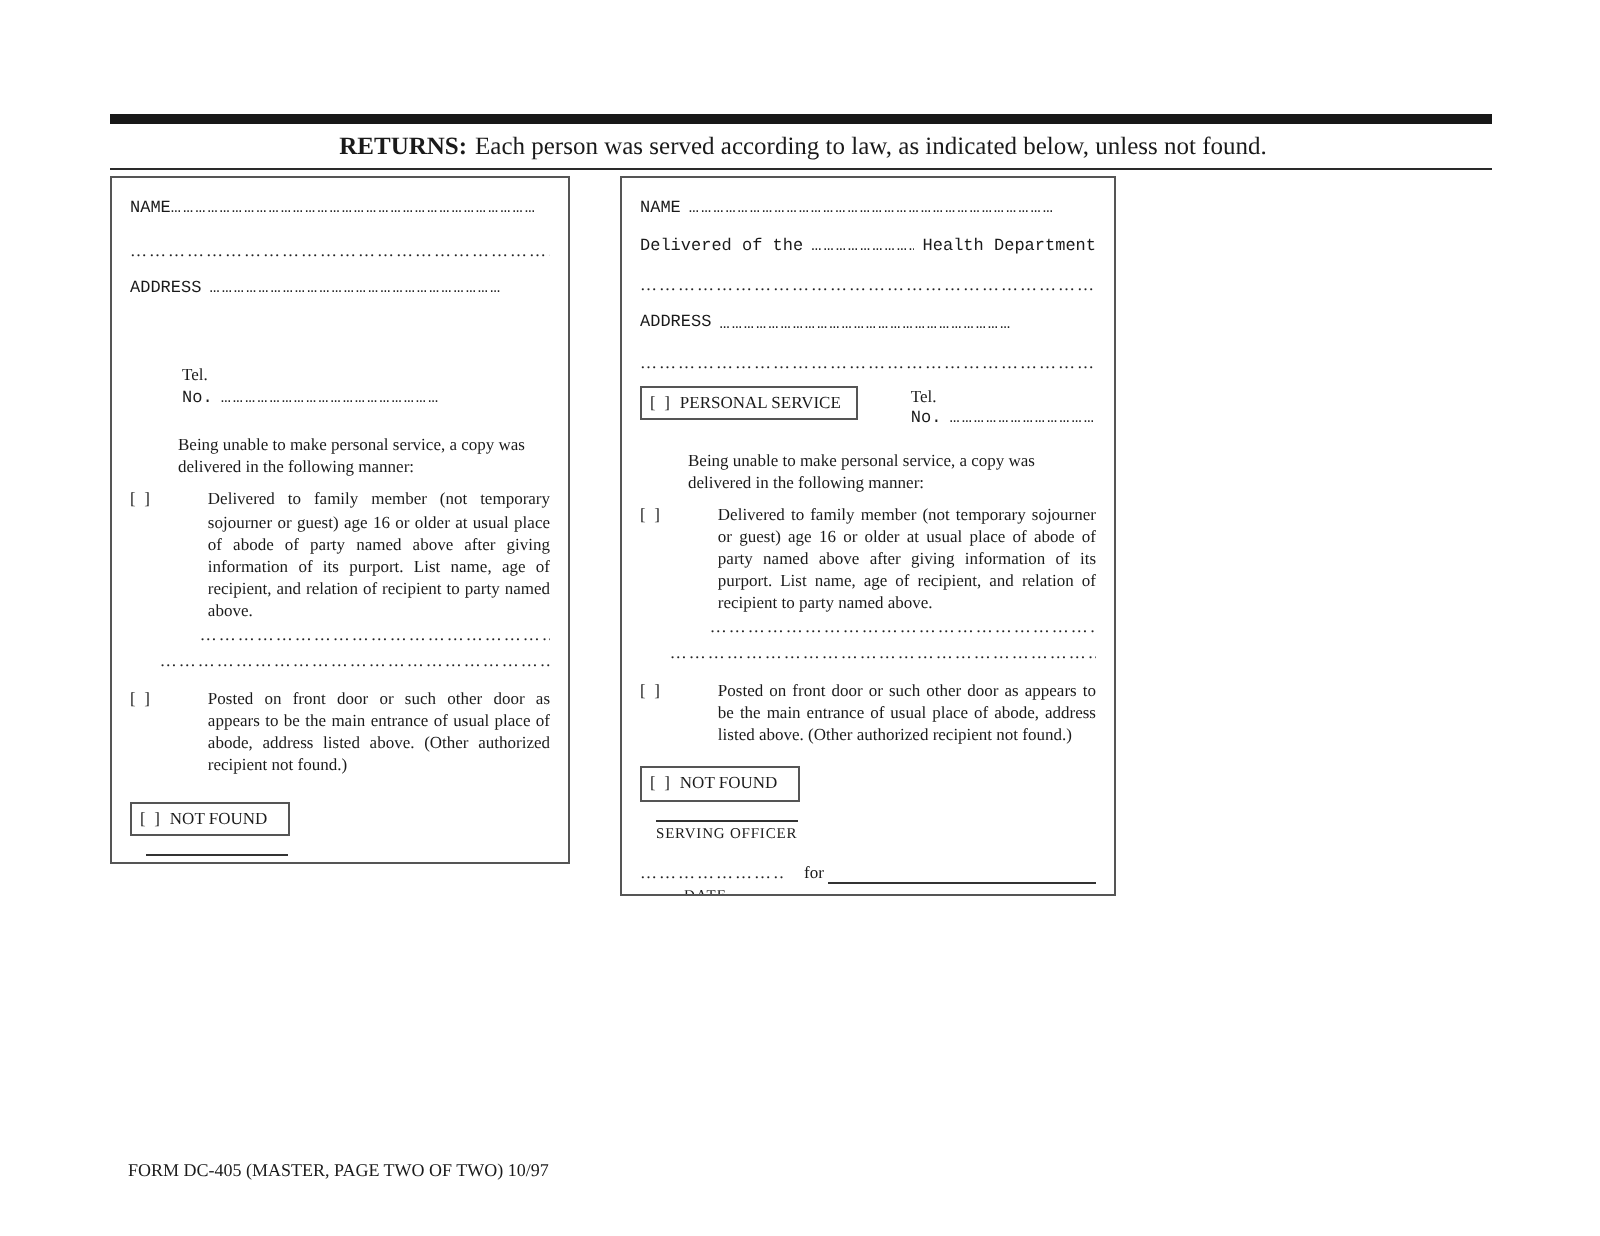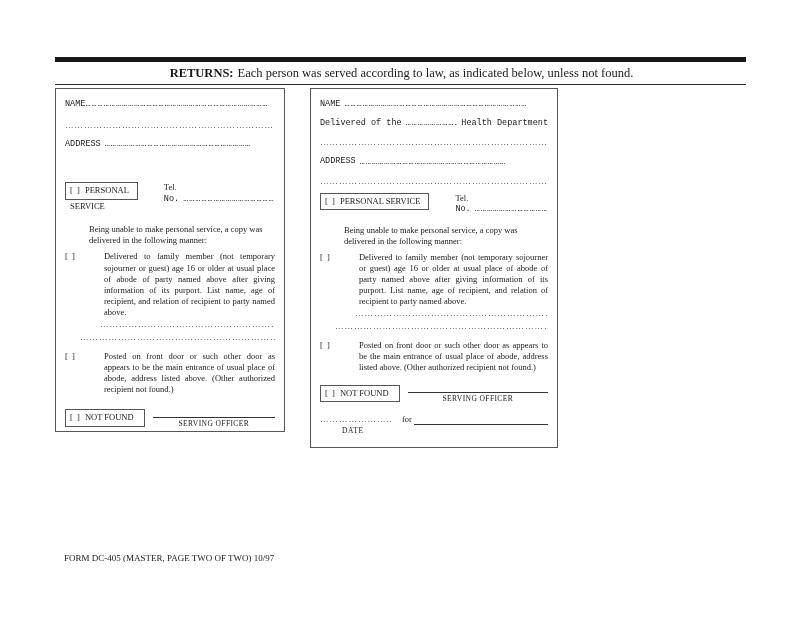--- a/index.html
+++ b/index.html
@@ -33,34 +33,34 @@
 
   .cb-item { display:flex; align-items:flex-start; }
   .cb-body { flex:1; min-width:0; }
 
   .ps-row { display:flex; align-items:flex-start; }
   .ps-left { flex:none; }
   .ps-box { display:inline-block; border:1px solid #555; padding:2px 8px 2px 4px; white-space:nowrap; }
   .ps-l2 { margin-left:5px; margin-top:1px; }
   .tel-col { flex:1; min-width:0; margin-left:26px; }
 
-  .nf-row { display:flex; align-items:center; }
+  .nf-row { display:flex; align-items:flex-start;flex-direction:column; }
   .nf-box { border:1px solid #555; padding:2px 10px 2px 4px; white-space:nowrap; flex:none; }
   .nf-right { flex:1; min-width:0; margin-left:8px; }
   .uline { border-bottom:1px solid #333; height:10px; }
   .so { text-align:center; font-size:7.5px; letter-spacing:0.4px; margin-top:1px; }
 
   .date-row { display:flex; align-items:flex-start; }
   .date-col { flex:none; width:72px; }
   .datelbl { font-size:7.5px; letter-spacing:0.6px; margin-left:22px; margin-top:1px; }
   .for-wrap { flex:1; min-width:0; display:flex; align-items:center; margin-left:10px; height:11px; }
   .for-wrap .forlbl { flex:none; }
   .for-line { flex:1; border-bottom:1px solid #333; height:10px; margin-left:2px; }
 
-  .form-footer { position:absolute; left:64px; top:553px; font-size:9px; white-space:nowrap; }
+  .form-footer { position:absolute; left:64px; top:580px; font-size:9px; white-space:nowrap; }
 </style>
 </head>
 <body>
 
 <div class="top-rule"></div>
 
 <div class="returns">
   <span class="bold">RETURNS:</span><span>Each person was served according to law, as indicated below, unless not found.</span>
 </div>
 <div class="thin-rule"></div>
@@ -71,26 +71,20 @@
     <span class="fill dotline">………………………………………………………………………………</span>
   </div>
   <div class="dotline mb8">…………………………………………………………………………………………</div>
   <div class="fline mbxl">
     <span class="lbl">ADDRESS</span>
     <span class="sp"></span>
     <span class="fill dotline">………………………………………………………………</span>
   </div>
 
   <div class="ps-row mb12">
-    <div class="ps-left">
-      <div class="ps-box">
-        <span class="cb">[  ]</span><span>PERSONAL</span>
-      </div>
-      <div class="ps-l2">SERVICE</div>
-    </div>
     <div class="tel-col">
       <div>Tel.</div>
       <div class="fline">
         <span class="lbl">No.</span>
         <span class="sp"></span>
         <span class="fill dotline">………………………………………………</span>
       </div>
     </div>
   </div>
 

